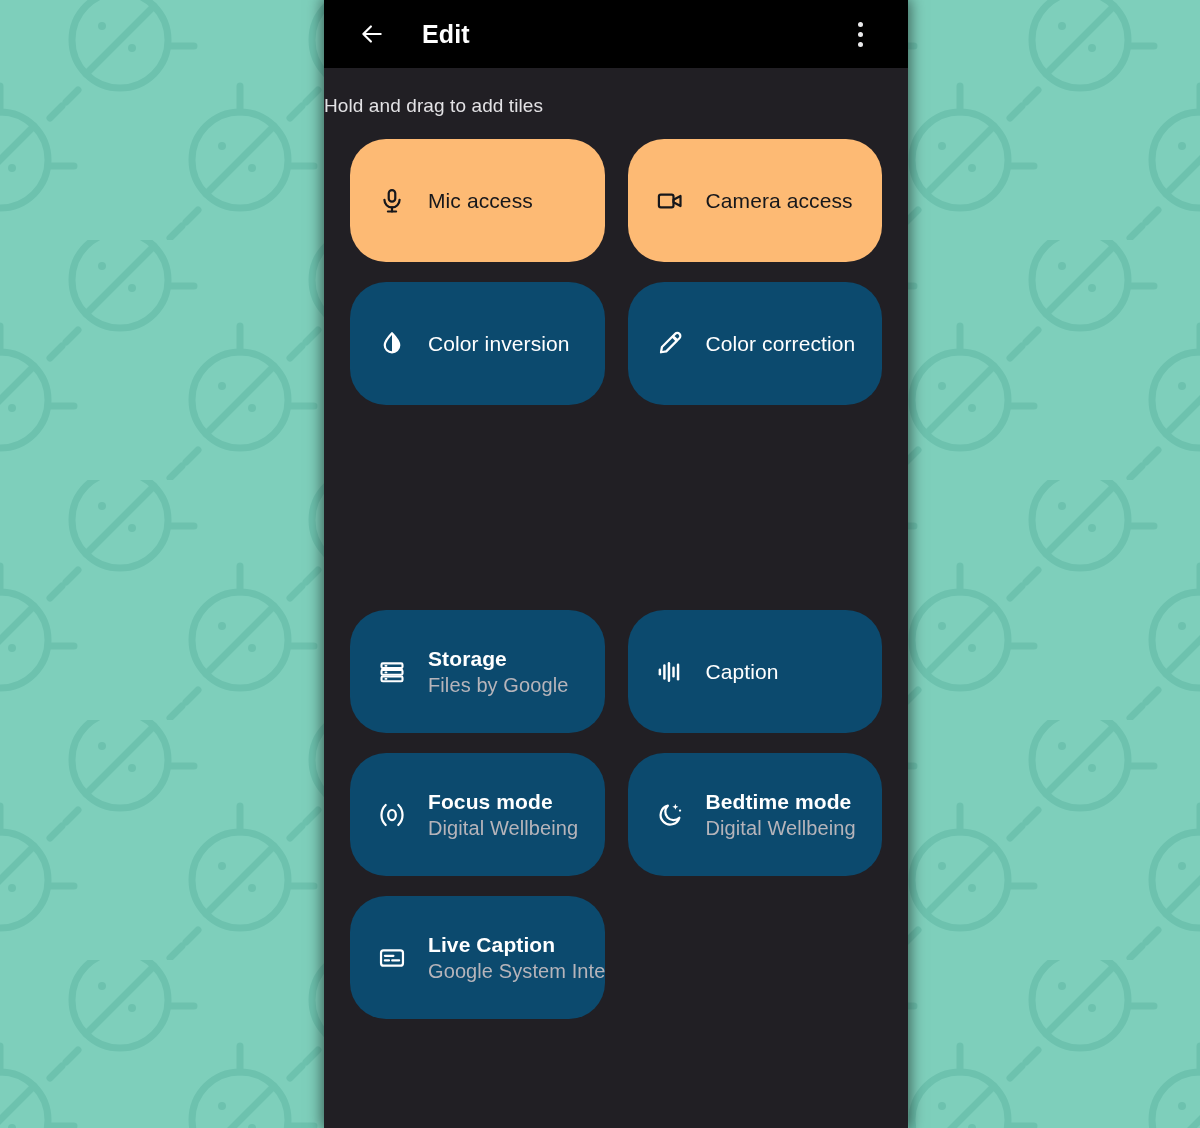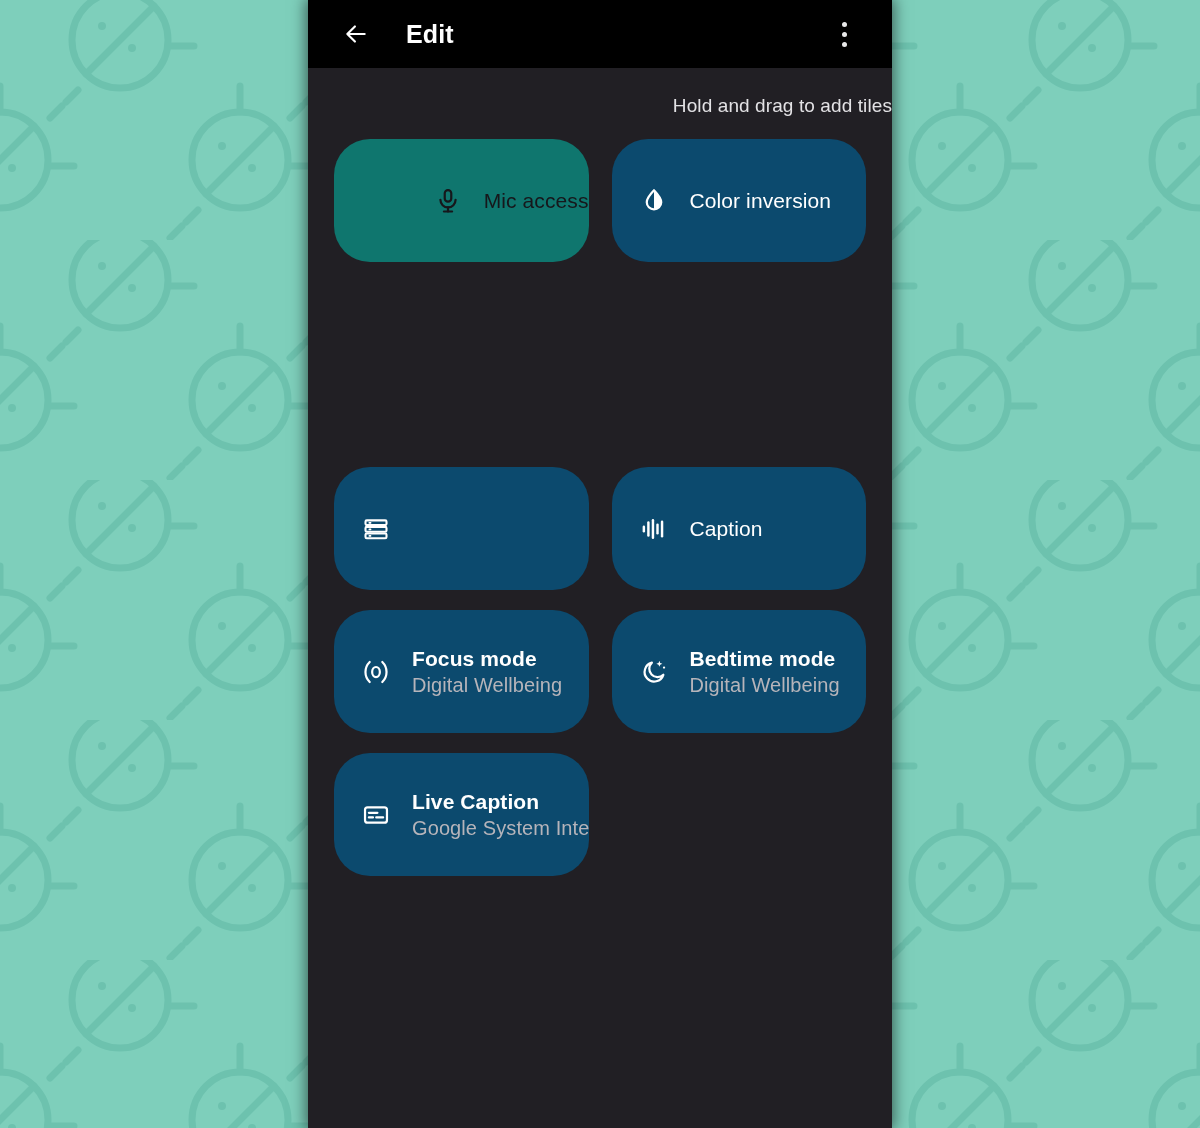--- a/index.html
+++ b/index.html
@@ -20,21 +20,21 @@
   #wallpaper {
     position: absolute;
     inset: 0;
     background-color: #7ecfbb;
   }
   #wallpaper svg { display: block; width: 1200px; height: 1128px; }
 
   
   #phone {
     position: absolute;
-    left: 308px;
+    left: 324px;
     top: 0;
     width: 584px;
     height: 1128px;
     background: #211f24;
     overflow: hidden;
     box-shadow: 0 0 14px 2px rgba(0,0,0,.55);
   }
 
   
   #appbar {
@@ -77,21 +77,21 @@
   }
 
   
   #sheet {
     background: #211f24;
     height: calc(1128px - 68px);
     padding-top: 0;
   }
 
   #hint {
-    text-align: right;
+    text-align: left;
     color: #e3e2e5;
     font-size: 19px;
     padding: 27px 0 22px;
     letter-spacing: .1px;
   }
 
   .tile-grid {
     display: grid;
     grid-template-columns: 1fr 1fr;
     gap: 20px 23px;
@@ -106,22 +106,21 @@
     background: #0c4a6e;
     display: flex;
     align-items: center;
     padding: 0 0 0 28px;
     gap: 22px;
     overflow: hidden;
     cursor: pointer;
     position: relative;
   }
   .tile.active {
-    background: #0f766e;
-    justify-content: flex-end;
+    background: #fdba74;
   }
   .tile .ticon {
     flex: 0 0 auto;
     width: 28px; height: 28px;
     display: flex; align-items: center; justify-content: center;
     color: #ffffff;
   }
   .tile.active .ticon { color: #16171b; }
 
   .tlabels {
@@ -204,29 +203,51 @@
               <rect x="9.2" y="2.6" width="5.6" height="10" rx="2.8" fill="none" stroke="currentColor" stroke-width="1.9" stroke-linecap="round" stroke-linejoin="round"></rect>
               <path d="M5.5 11a6.5 6.5 0 0 0 13 0" fill="none" stroke="currentColor" stroke-width="1.9" stroke-linecap="round" stroke-linejoin="round"></path>
               <line x1="12" y1="17.5" x2="12" y2="21" fill="none" stroke="currentColor" stroke-width="1.9" stroke-linecap="round" stroke-linejoin="round"></line>
               <line x1="8.5" y1="21" x2="15.5" y2="21" fill="none" stroke="currentColor" stroke-width="1.9" stroke-linecap="round" stroke-linejoin="round"></line>
             </svg>
           </span>
           <div class="tlabels">
             <div class="tlabel">Mic access</div>
           </div>
         </div>
+        <div class="tile active">
+          <span class="ticon">
+            <svg width="28" height="28" viewBox="0 0 24 24">
+              <rect x="2.5" y="6.5" width="12.5" height="11" rx="1.6" fill="none" stroke="currentColor" stroke-width="1.9" stroke-linecap="round" stroke-linejoin="round"></rect>
+              <path d="M15 11l6-3.3v8.6L15 13z" fill="none" stroke="currentColor" stroke-width="1.9" stroke-linecap="round" stroke-linejoin="round"></path>
+            </svg>
+          </span>
+          <div class="tlabels">
+            <div class="tlabel">Camera access</div>
+          </div>
+        </div>
         <div class="tile">
           <span class="ticon">
             <svg width="28" height="28" viewBox="0 0 24 24">
               <path d="M12 2.8c3.6 3.8 6.2 7 6.2 10.2A6.2 6.2 0 0 1 12 19.2a6.2 6.2 0 0 1-6.2-6.2c0-3.2 2.6-6.4 6.2-10.2z" fill="none" stroke="currentColor" stroke-width="1.9" stroke-linecap="round" stroke-linejoin="round"></path>
               <path d="M12 2.8c3.6 3.8 6.2 7 6.2 10.2A6.2 6.2 0 0 1 12 19.2z" fill="currentColor" stroke="none"></path>
             </svg>
           </span>
           <div class="tlabels">
             <div class="tlabel">Color inversion</div>
+          </div>
+        </div>
+        <div class="tile">
+          <span class="ticon">
+            <svg width="28" height="28" viewBox="0 0 24 24">
+              <path d="M16.4 3.3a2.6 2.6 0 0 1 3.7 3.7l-1.8 1.8-3.7-3.7z" fill="none" stroke="currentColor" stroke-width="1.9" stroke-linecap="round" stroke-linejoin="round"></path>
+              <path d="M14.1 5.6l3.7 3.7-9 9-4.5.8.8-4.5z" fill="none" stroke="currentColor" stroke-width="1.9" stroke-linecap="round" stroke-linejoin="round"></path>
+            </svg>
+          </span>
+          <div class="tlabels">
+            <div class="tlabel">Color correction</div>
           </div>
         </div>
         <div class="tile empty"></div>
       </div>
 
     <div class="section-gap"></div>
 
     <div class="tile-grid" id="available-grid">
         <div class="tile has-sub">
           <span class="ticon">
@@ -236,20 +257,24 @@
                 <rect x="3" y="10.2" width="18" height="4.1" rx="1.1"></rect>
                 <rect x="3" y="15.8" width="18" height="4.1" rx="1.1"></rect>
               </g>
               <g fill="currentColor" stroke="none">
                 <rect x="5.6" y="5.9" width="2.4" height="1.6" rx=".4"></rect>
                 <rect x="5.6" y="11.5" width="2.4" height="1.6" rx=".4"></rect>
                 <rect x="5.6" y="17.1" width="2.4" height="1.6" rx=".4"></rect>
               </g>
             </svg>
           </span>
+          <div class="tlabels">
+            <div class="tlabel">Storage</div>
+            <div class="tsub">Files by Google</div>
+          </div>
         </div>
         <div class="tile">
           <span class="ticon">
             <svg width="28" height="28" viewBox="0 0 24 24">
               <g stroke="currentColor" stroke-width="2.1" stroke-linecap="round">
                 <line x1="3.3" y1="10" x2="3.3" y2="14"></line>
                 <line x1="7.2" y1="6.4" x2="7.2" y2="17.6"></line>
                 <line x1="11.1" y1="4.4" x2="11.1" y2="19.6"></line>
                 <line x1="15" y1="8.4" x2="15" y2="15.6"></line>
                 <line x1="18.9" y1="5.8" x2="18.9" y2="18.2"></line>

